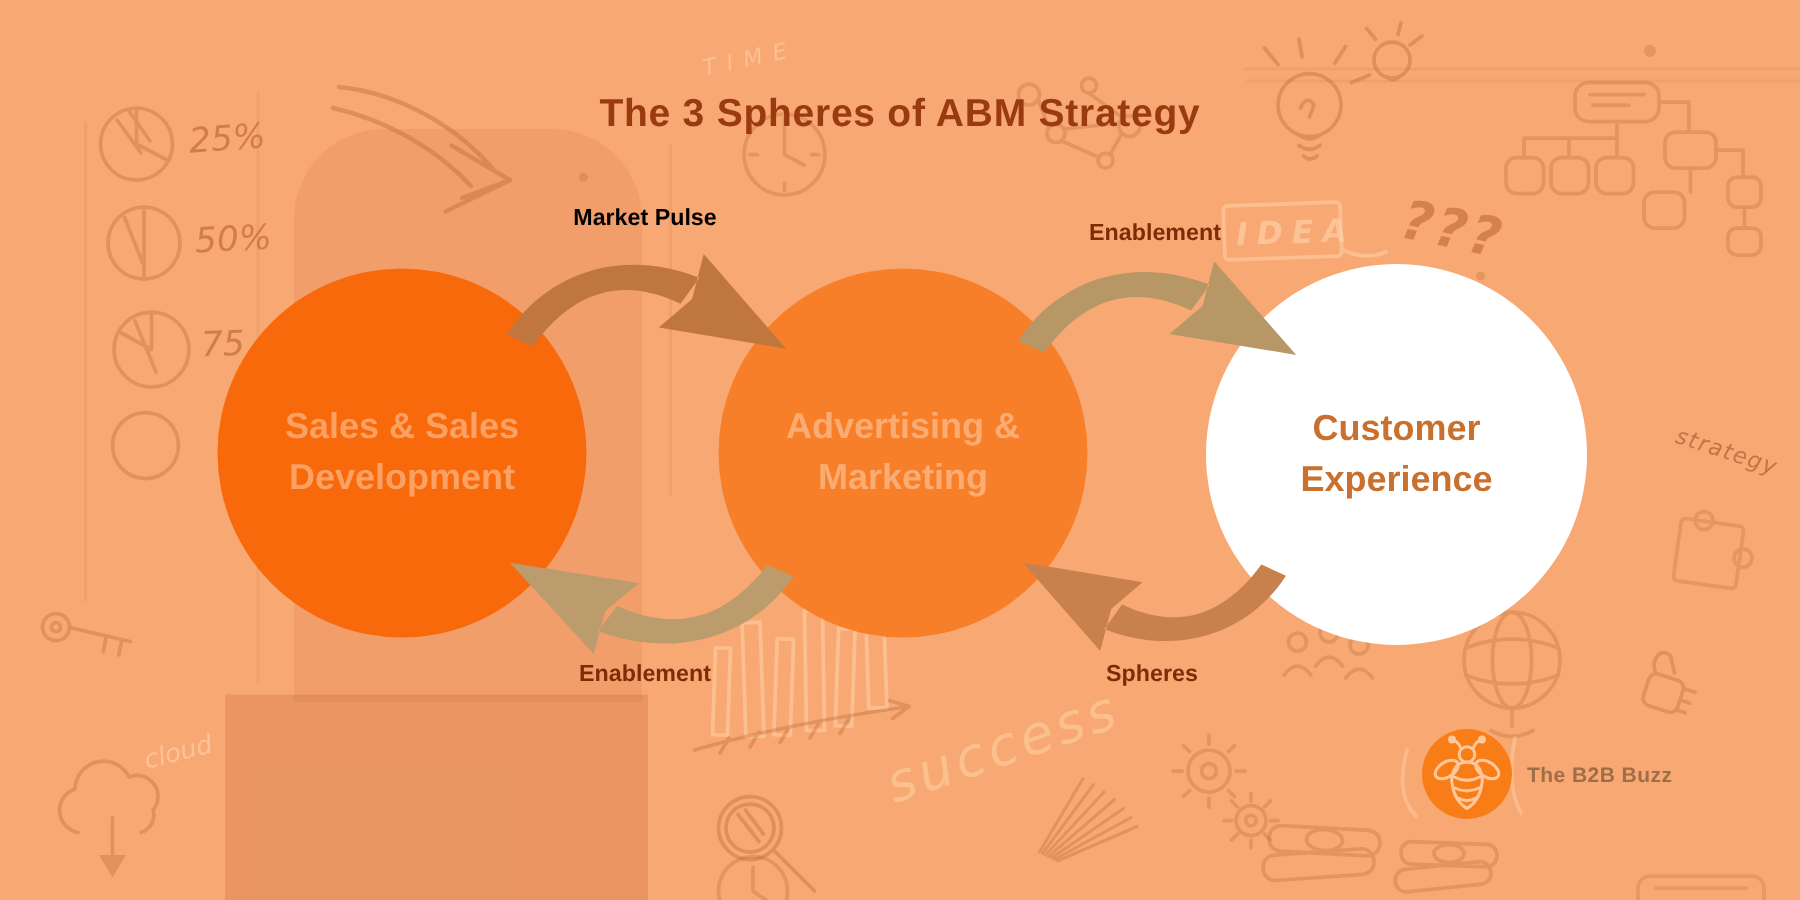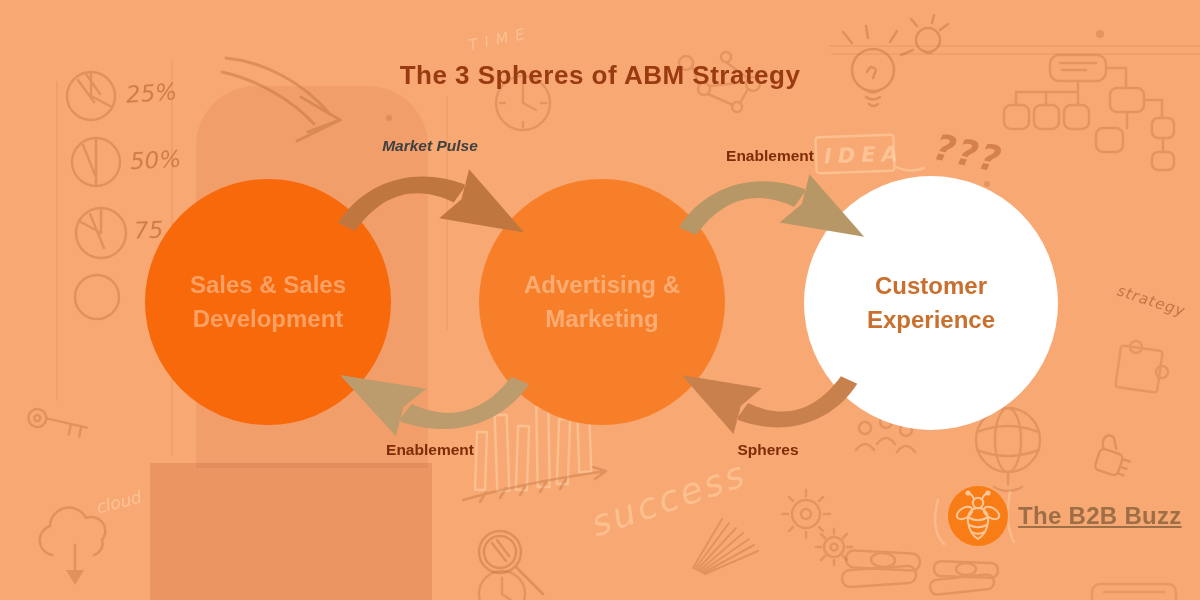--- a/index.html
+++ b/index.html
@@ -32,21 +32,21 @@
   .sphere-label{width:195px;text-align:center;font-size:24px;font-weight:bold;line-height:1.42;}
   .s1{left:145px;top:179px;width:246px;height:246px;}
   .s2{left:479px;top:179px;width:246px;height:246px;}
   .s3{left:804px;top:176px;width:254px;height:254px;}
   svg.arrows{position:absolute;left:0;top:0;pointer-events:none;}
   .flow-label{position:absolute;width:200px;text-align:center;font-size:15.5px;font-weight:bold;}
   .fl-1{left:330px;top:137px;} .fl-2{left:670px;top:147px;}
   .fl-3{left:330px;top:441px;} .fl-4{left:668px;top:441px;}
   
   .logo{position:absolute;left:948px;top:486px;display:flex;align-items:center;}
-  .logo-text{margin-left:10px;font-size:24px;font-weight:bold;letter-spacing:.3px;text-decoration:underline;}
+  .logo-text{margin-left:10px;font-size:14px;font-weight:bold;letter-spacing:.3px;}
 </style>
 </head>
 <body>
 
 <div class="canvas" style="background: rgb(248, 168, 115);">
 
   <div class="sil-upper"></div>
   <div class="sil-lower"></div>
 
   <svg class="doodles" width="1200" height="600" viewBox="0 0 1200 600">
@@ -227,21 +227,21 @@
       <use href="#swoosh" fill="#b79766"></use>
     </g>
     <g transform="translate(336,366) scale(0.98,0.76)">
       <use href="#swoosh" transform="rotate(180 100 50)" fill="#bc9b6c"></use>
     </g>
     <g transform="translate(678,366) scale(0.91,0.74)">
       <use href="#swoosh" transform="rotate(180 100 50)" fill="#c8804c"></use>
     </g>
   </svg>
 
-  <div class="flow-label fl-1" style="color: #404040; font-style: italic;">Market Pulse</div>
+  <div class="flow-label fl-1" style="color: #000000;">Market Pulse</div>
   <div class="flow-label fl-2" style="color: rgb(124, 45, 7);">Enablement</div>
   <div class="flow-label fl-3" style="color: rgb(124, 45, 7);">Enablement</div>
   <div class="flow-label fl-4" style="color: rgb(124, 45, 7);">Spheres</div>
 
   <div class="logo">
     <svg width="60" height="60" viewBox="0 0 60 60">
       <circle cx="30" cy="30" r="30" fill="#f87d16"></circle>
       <g fill="none" stroke-linecap="round" stroke-width="2" stroke="#ffc79b">
         <path d="M26 13 Q24 8 20 7 M34 13 Q36 8 40 7"></path>
         <circle cx="20" cy="7" r="1.6"></circle>

